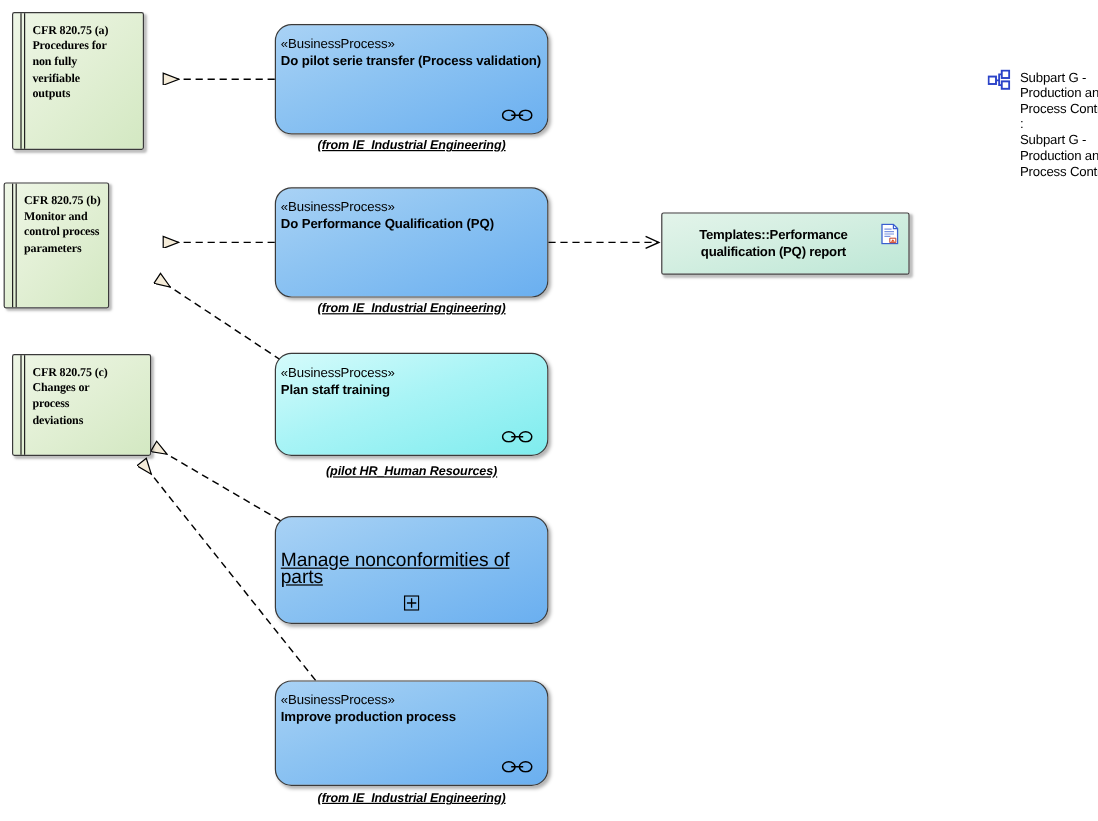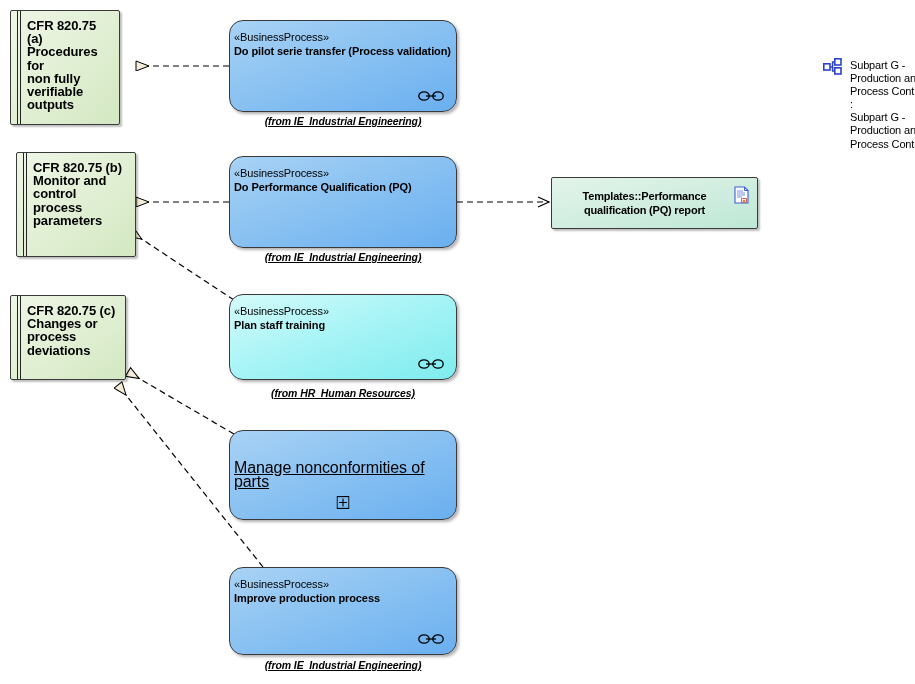--- a/index.html
+++ b/index.html
@@ -50,25 +50,26 @@
     position: absolute;
     left: 9px; top: 0; bottom: 0;
     width: 0;
     border-left: 1px solid #222;
   }
   .req .req-text {
     position: absolute;
     left: 16px;
     top: 8px;
     right: 6px;
-    font-size: 13px;
+    font-size: 10px;
     font-weight: bold;
     line-height: 13.2px;
     letter-spacing: -0.1px;
     white-space: pre-line;
+    font-family: Liberation Serif, serif;
   }
 
   
   .proc {
     position: absolute;
     box-sizing: border-box;
     border: 1px solid #3a3a3a;
     border-radius: 14px;
     box-shadow: 2px 2px 3px rgba(0,0,0,0.3);
   }
@@ -225,21 +226,21 @@
   <div class="req" id="box-req-a" style="left: 10px; top: 10px; width: 110px; height: 115px;">
     <span class="bar-outer"></span>
     <span class="bar-inner"></span>
     <div class="req-text">CFR 820.75 (a)
 Procedures for
 non fully
 verifiable
 outputs</div>
   </div>
 
-  <div class="req" id="box-req-b" style="left: 16px; top: 152px; width: 120px; height: 105px;">
+  <div class="req" id="box-req-b" style="left: 3px; top: 152px; width: 88px; height: 105px;">
     <span class="bar-outer"></span>
     <span class="bar-inner"></span>
     <div class="req-text">CFR 820.75 (b)
 Monitor and
 control process
 parameters</div>
   </div>
 
   <div class="req" id="box-req-c" style="left: 10px; top: 295px; width: 116px; height: 85px;">
     <span class="bar-outer"></span>
@@ -275,21 +276,21 @@
     <div class="labels">
       <div class="stereo">«BusinessProcess»</div>
       <div class="pname">Plan staff training</div>
     </div>
     <svg class="chain-icon" viewBox="0 0 26 10">
       <line x1="8" y1="5" x2="18" y2="5" stroke="#000" stroke-width="1.3"></line>
       <ellipse cx="6" cy="5" rx="5.2" ry="4.2" fill="none" stroke="#000" stroke-width="1.3"></ellipse>
       <ellipse cx="20" cy="5" rx="5.2" ry="4.2" fill="none" stroke="#000" stroke-width="1.3"></ellipse>
     </svg>
   </div>
-  <div class="from" id="from-2" style="left: 229px; top: 387px; width: 228px;">(from HR_Human Resources)</div>
+  <div class="from" id="from-2" style="left: 229px; top: 387px; width: 228px;">(pilot HR_Human Resources)</div>
 
   <div class="proc blue" id="box-proc-3" style="left: 229px; top: 430px; width: 228px; height: 90px;">
     <div class="labels" style="top: 0px; bottom: 0px; display: flex; align-items: center; justify-content: center;">
       <div class="pname-plain">Manage nonconformities of parts</div>
     </div>
     <svg class="plus-icon" viewBox="0 0 13 13">
       <rect x="0.6" y="0.6" width="11.8" height="11.8" fill="none" stroke="#000" stroke-width="1.1"></rect>
       <line x1="6.5" y1="2.6" x2="6.5" y2="10.4" stroke="#000" stroke-width="1.1"></line>
       <line x1="2.6" y1="6.5" x2="10.4" y2="6.5" stroke="#000" stroke-width="1.1"></line>
     </svg>

